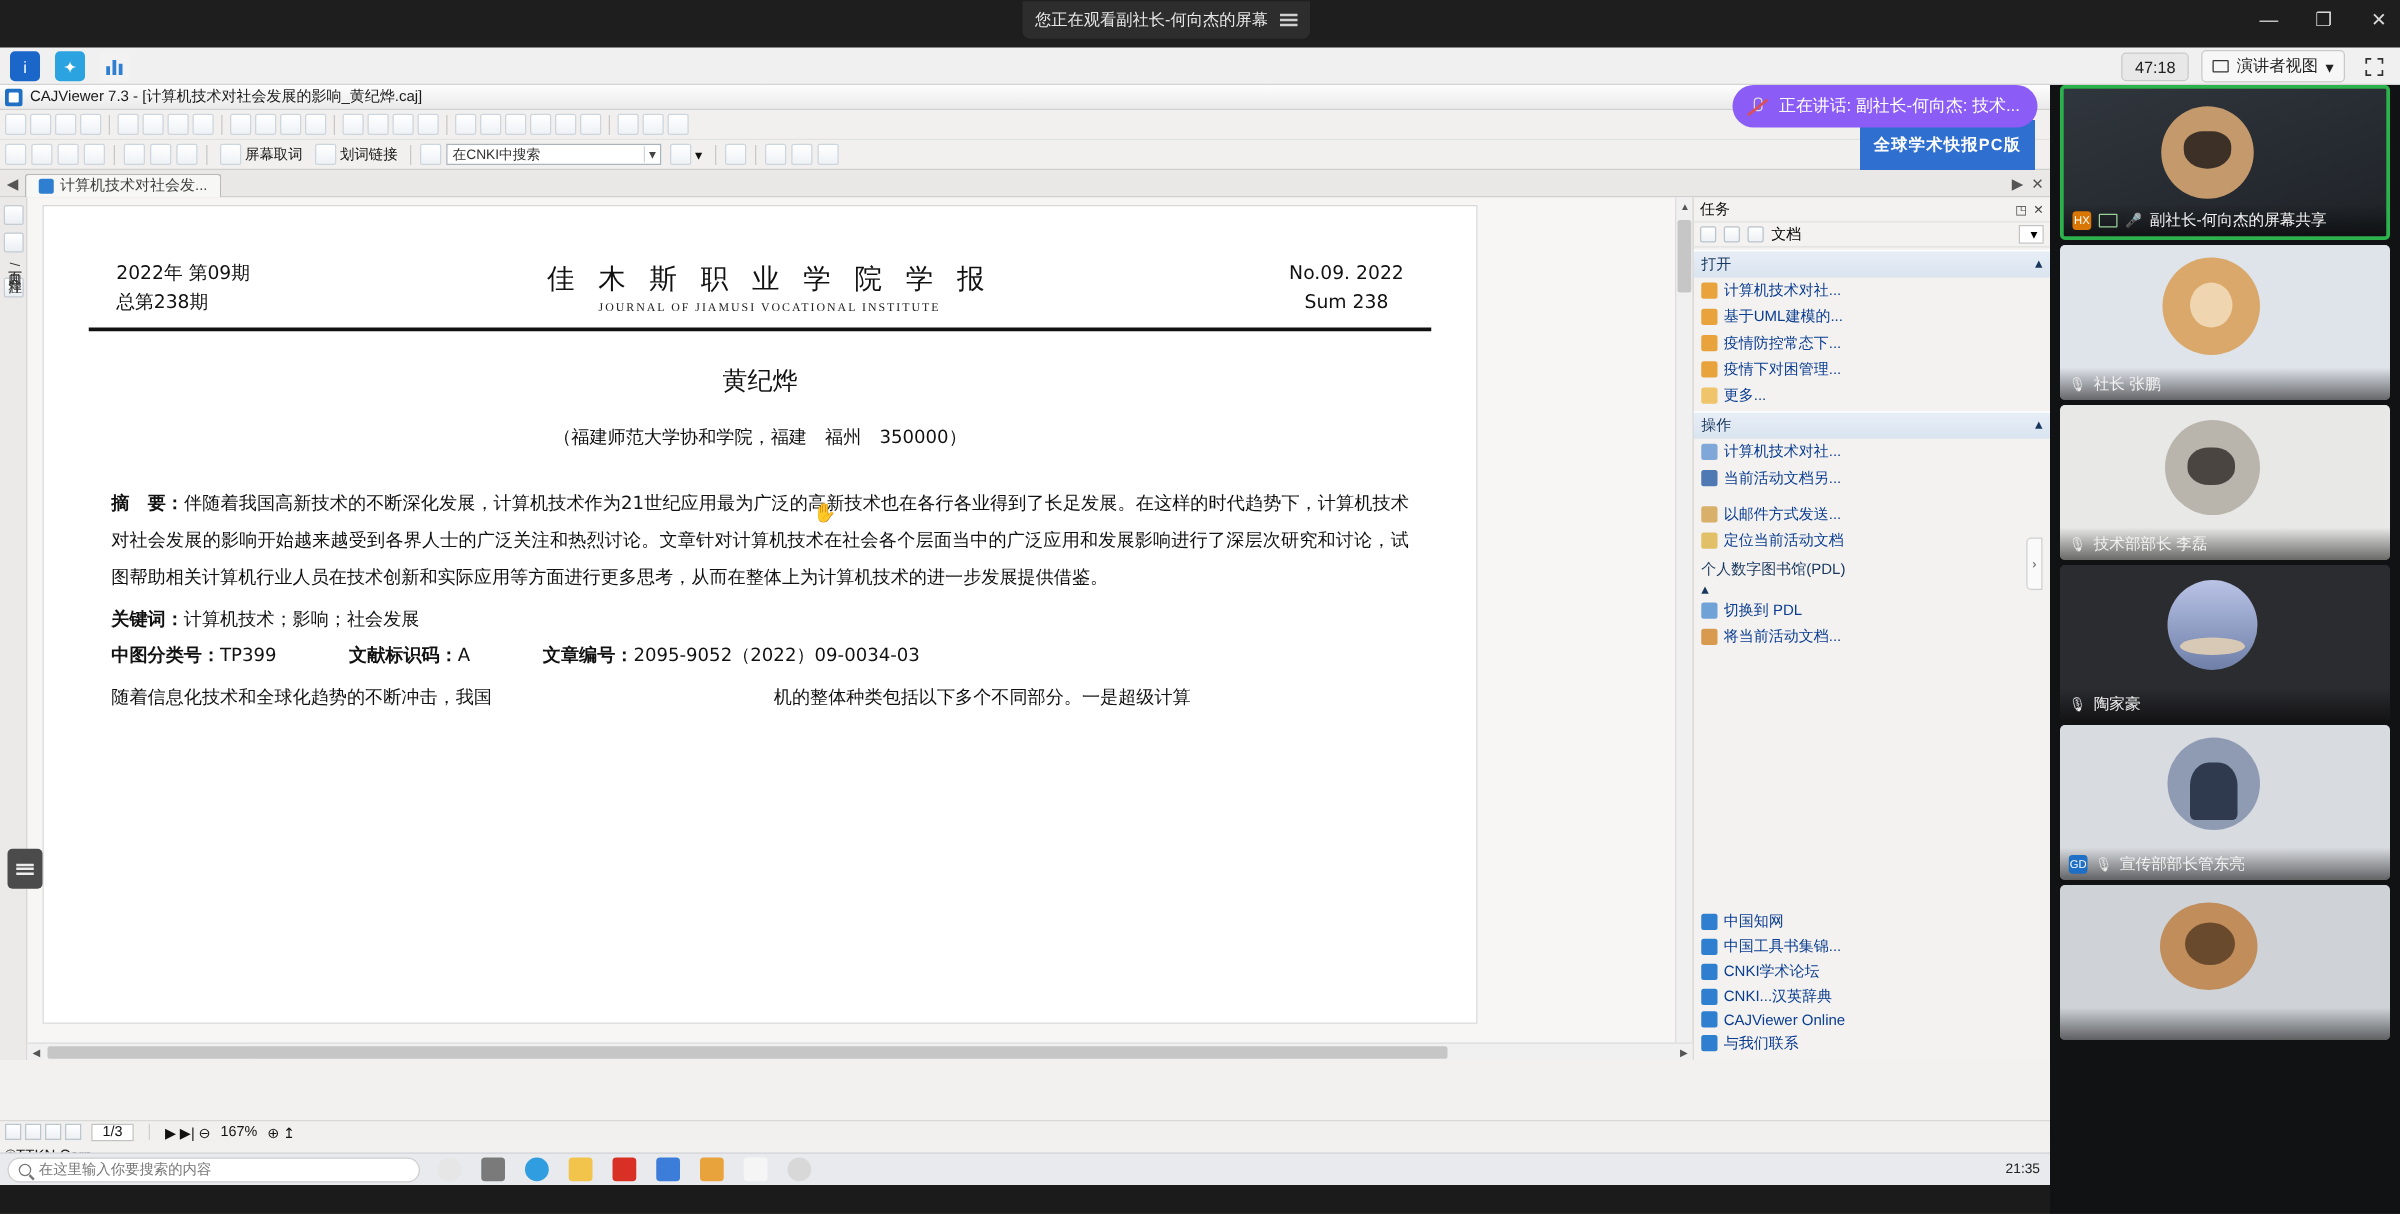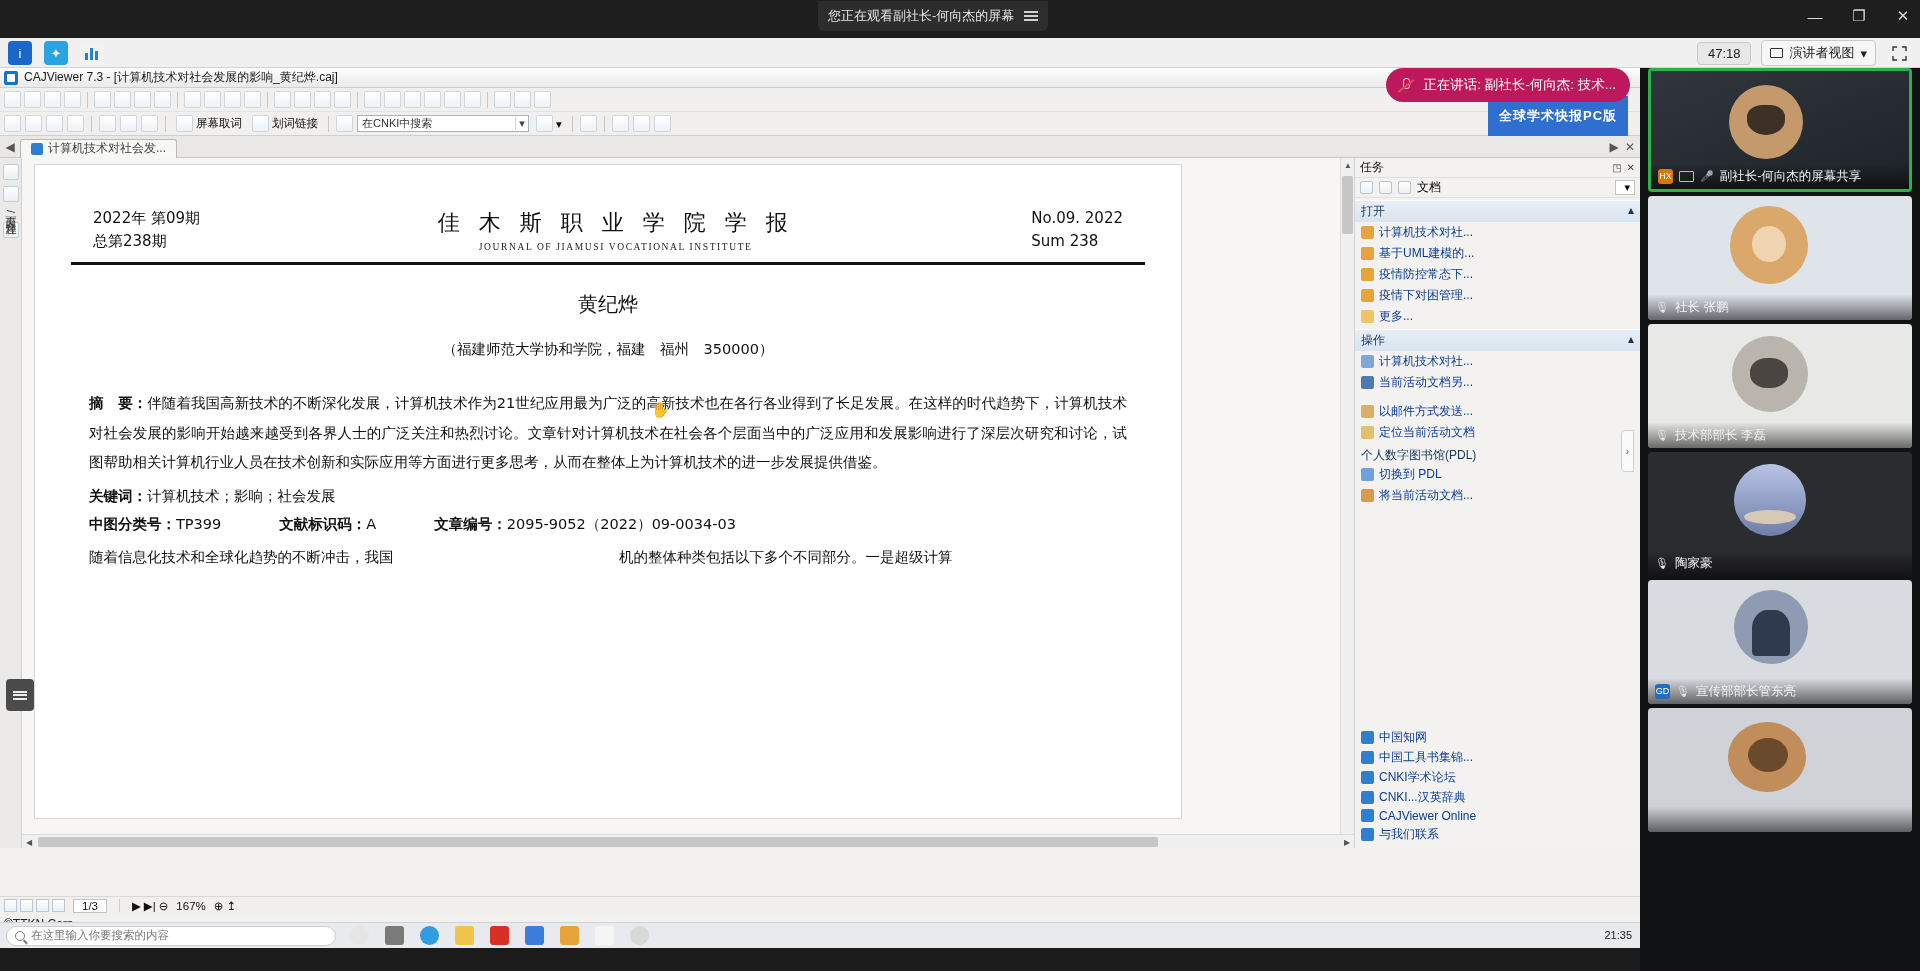--- a/index.html
+++ b/index.html
@@ -154,21 +154,21 @@
 
   
   .taskpanel { position:absolute; right:0; top:0; width:286px; bottom:0; background:#f3f2f0; border-left:1px solid #d2d2d2; }
   .tp-head { height:20px; display:flex; align-items:center; justify-content:space-between; padding:0 5px; font-size:12px; color:#111; border-bottom:1px solid #e0e0e0; }
   .tp-head .icons { display:flex; gap:5px; color:#444; font-size:10px; }
   .tp-sub { height:20px; display:flex; align-items:center; gap:6px; padding:0 5px; font-size:12px; border-bottom:1px solid #e0e0e0; }
   .tp-sub .sico { width:13px;height:13px;border:1px solid #b9c3cc;background:linear-gradient(#fff,#edf1f5); border-radius:2px;}
   .tp-sub .sel { margin-left:auto; display:flex; align-items:center; gap:4px; border:1px solid #c3c3c3; background:#fff; padding:0 4px; height:15px; font-size:11px; }
   .tp-group { margin-top:2px; }
   .tp-gtitle { background: linear-gradient(#e8eef6,#d9e4f0); border-top:1px solid #fff; font-size:12px; color:#17365d; padding:2px 6px; display:flex; justify-content:space-between; }
-  .tp-gtitle.plain { background:none; border:none; color:#17365d; font-weight:normal; padding:2px 6px 0; }
+  .tp-gtitle.plain { background:none; border:none; color:#17365d; font-weight:normal; padding:2px 6px 0;flex-direction:column; }
   .tp-item { display:flex; align-items:center; gap:5px; font-size:12px; color:#0b3d91; padding:2px 6px; }
   .tp-item .ico { width:13px; height:13px; border-radius:2px; flex:0 0 13px; }
   .tp-item .lbl { white-space:nowrap; overflow:hidden; text-overflow:ellipsis; }
   .tp-links { position:absolute; left:0; right:0; bottom:4px; }
   .tp-links .tp-item { padding:1.5px 6px; }
 
   
   .caj-status {
     position:absolute; left:0; bottom:34px; width:1640px; height:18px;
     background:#f1f0ee; border-top:1px solid #d8d8d8;
@@ -199,21 +199,21 @@
   .tile.active { border:3px solid #2bb24c; }
   .tile .namebar { position:absolute; left:0; right:0; bottom:0; height:26px; display:flex; align-items:center; gap:6px; padding:0 7px; color:#f2f2f2; font-size:12.5px; background: linear-gradient(rgba(0,0,0,0), rgba(0,0,0,.55)); }
   .tile .namebar .mic { font-size:11px; color:#e8e8e8; }
   .badge-sq { width:15px;height:15px;border-radius:3px;background:#d97706;color:#fff;font-size:9px;display:flex;align-items:center;justify-content:center; }
   .badge-sq.blue { background:#1f6fc4; }
   .scr-ico { width:15px;height:11px;border:1.5px solid #9ad29a;border-radius:1px; }
 
   
   .speak-pill {
     position:absolute; right: 290px; top: 68px; height: 34px;
-    background:#be185d; border-radius:17px; color:#fff; font-size:13.5px;
+    background:#8b5cf6; border-radius:17px; color:#fff; font-size:13.5px;
     display:flex; align-items:center; gap:9px; padding: 0 14px 0 11px;
     white-space:nowrap;
   }
   .speak-pill .micmute { width:17px;height:17px;position:relative; }
   .speak-pill .micmute::before{ content:"";position:absolute;left:6px;top:1px;width:5px;height:9px;border-radius:3px;border:1.5px solid #ddd; }
   .speak-pill .micmute::after{ content:"";position:absolute;left:-1px;top:8px;width:20px;height:1.6px;background:#e04f4f;transform:rotate(-38deg); }
 
   
   .adfrag { position:absolute; right:292px; top:96px; width:140px; height:40px; background:#2f6fd0; color:#fff; font-size:13px; display:flex; align-items:center; justify-content:center; font-weight:bold; letter-spacing:1px; overflow:hidden; }
 
@@ -373,21 +373,21 @@
 
           <div class="p-hdr">
             <div class="side">
               <div>2022年 第09期</div>
               <div>总第238期</div>
             </div>
             <div class="mid">
               <div class="cn">佳 木 斯 职 业 学 院 学 报</div>
               <div class="en">JOURNAL OF JIAMUSI VOCATIONAL INSTITUTE</div>
             </div>
-            <div class="side" style="text-align:left">
+            <div class="side" style="text-align:center">
               <div>No.09. 2022</div>
               <div>Sum 238</div>
             </div>
           </div>
           <div class="p-rule"></div>
 
           <div class="p-author">黄纪烨</div>
           <div class="p-affil">（福建师范大学协和学院，福建　福州　350000）</div>
 
           <div class="p-abs">

